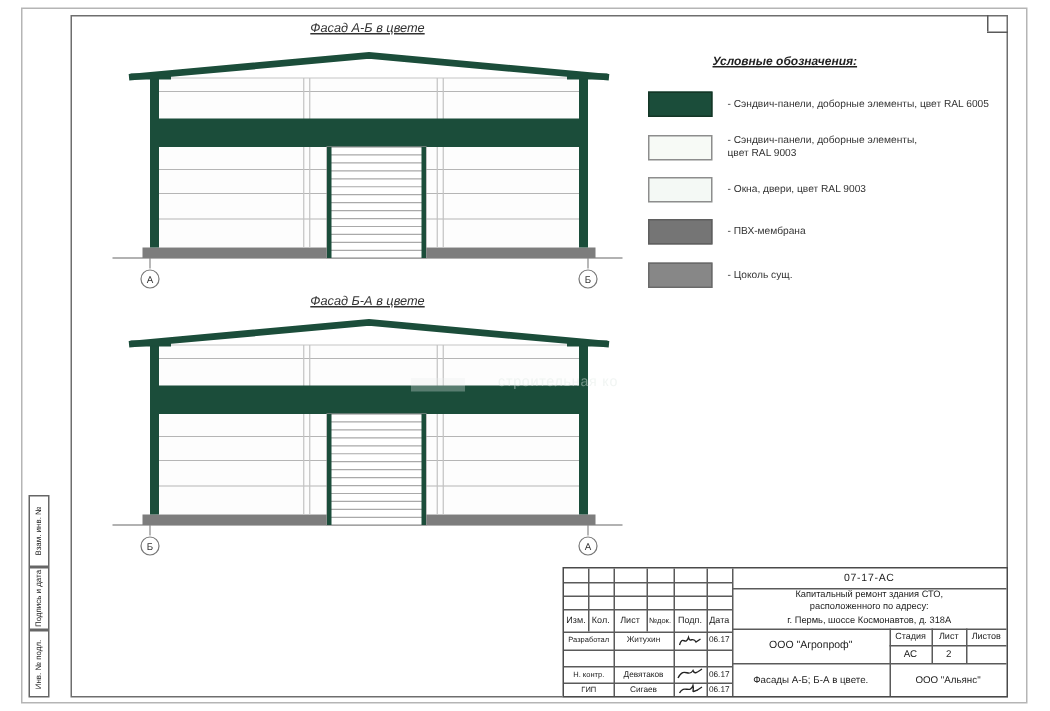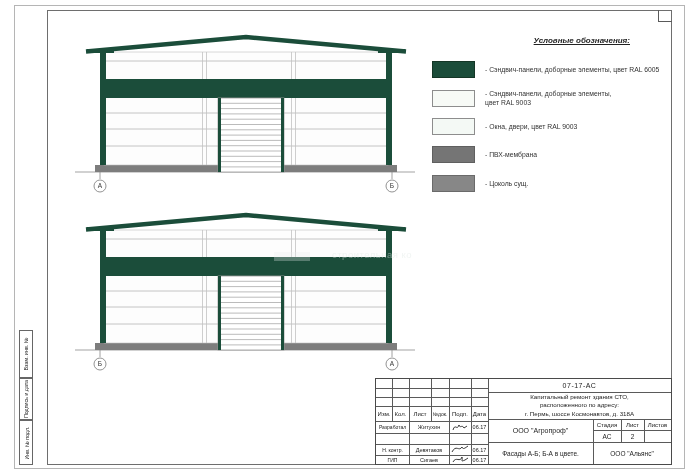--- a/index.html
+++ b/index.html
@@ -7,21 +7,21 @@
          font-family:"Liberation Sans",sans-serif;color:#222;}
   .abs{position:absolute;}
   
   .outer-border{left:14px;top:5px;width:671px;height:464px;border:1px solid #b5b5b5;box-sizing:border-box;}
   .inner-frame{left:47px;top:10px;width:625px;height:455px;border:1.5px solid #6e6e6e;box-sizing:border-box;}
   .hl{position:absolute;height:1px;background:#5a5a5a;}
   .vl{position:absolute;width:1px;background:#5a5a5a;}
   
   .fac-title{font-style:italic;text-decoration:underline;font-size:8.5px;color:#333;text-align:center;}
   
-  .lg-title{font-style:italic;font-weight:bold;text-decoration:underline;font-size:8px;color:#222;text-align:right;}
+  .lg-title{font-style:italic;font-weight:bold;text-decoration:underline;font-size:8px;color:#222;text-align:left;}
   .lg-row{position:absolute;left:2px;display:flex;align-items:center;gap:10px;width:238px;}
   .swatch{width:43px;height:17px;flex:0 0 43px;box-sizing:border-box;}
   .sw0{background:#1b4d3a;border:1px solid #143626;}
   .sw1{background:#f7faf6;border:1px solid #8d8d8d;}
   .sw2{background:#f4f9f5;border:1px solid #8d8d8d;}
   .sw3{background:#757575;border:1px solid #5f5f5f;}
   .sw4{background:#878787;border:1px solid #6a6a6a;}
   .lg-label{font-size:6.8px;color:#333;white-space:pre-line;line-height:1.35;}
   
   .vbox{border:1px solid #666;box-sizing:border-box;display:flex;align-items:center;justify-content:center;background:#fff;}
@@ -48,20 +48,21 @@
   <div class="abs vbox" style="left:19px;top:330px;width:14px;height:48px;">
     <span class="vtext">Взам. инв. №</span>
   </div>
   <div class="abs vbox" style="left:19px;top:378px;width:14px;height:42px;">
     <span class="vtext">Подпись и дата</span>
   </div>
   <div class="abs vbox" style="left:19px;top:420px;width:14px;height:45px;">
     <span class="vtext">Инв. № подл.</span>
   </div>
 
+  <div class="abs fac-title" style="left:155px;top:13px;width:180px;">Фасад А-Б в цвете</div>
 
   <svg class="abs" style="left:70px;top:30px;" width="350" height="168" viewBox="0 0 350 168">
     <line x1="5" y1="142" x2="345" y2="142" stroke="#999" stroke-width="0.9"></line>
     <rect x="25" y="135" width="302" height="7" fill="#7d7d7d"></rect>
     <rect x="34" y="22" width="284" height="113" fill="#fdfdfd" stroke="#bfbfbf" stroke-width="0.6"></rect>
     <g stroke="#b5b5b5" stroke-width="0.8">
       <line x1="36" y1="31" x2="316" y2="31"></line>
       <line x1="36" y1="83" x2="316" y2="83"></line>
       <line x1="36" y1="99" x2="316" y2="99"></line>
       <line x1="36" y1="116" x2="316" y2="116"></line>
@@ -103,20 +104,21 @@
       <circle cx="30" cy="156" r="6" fill="#fff" stroke="#777" stroke-width="0.8"></circle>
       <text x="30" y="158.4" text-anchor="middle" font-size="6.5" fill="#333">А</text>
     </g>
     <g>
       <line x1="322" y1="142" x2="322" y2="149" stroke="#888" stroke-width="0.8"></line>
       <circle cx="322" cy="156" r="6" fill="#fff" stroke="#777" stroke-width="0.8"></circle>
       <text x="322" y="158.4" text-anchor="middle" font-size="6.5" fill="#333">Б</text>
     </g>
   </svg>
 
+  <div class="abs fac-title" style="left:155px;top:195px;width:180px;">Фасад Б-А в цвете</div>
 
   <svg class="abs" style="left:70px;top:208px;" width="350" height="168" viewBox="0 0 350 168">
     <line x1="5" y1="142" x2="345" y2="142" stroke="#999" stroke-width="0.9"></line>
     <rect x="25" y="135" width="302" height="7" fill="#7d7d7d"></rect>
     <rect x="34" y="22" width="284" height="113" fill="#fdfdfd" stroke="#bfbfbf" stroke-width="0.6"></rect>
     <g stroke="#b5b5b5" stroke-width="0.8">
       <line x1="36" y1="31" x2="316" y2="31"></line>
       <line x1="36" y1="83" x2="316" y2="83"></line>
       <line x1="36" y1="99" x2="316" y2="99"></line>
       <line x1="36" y1="116" x2="316" y2="116"></line>

